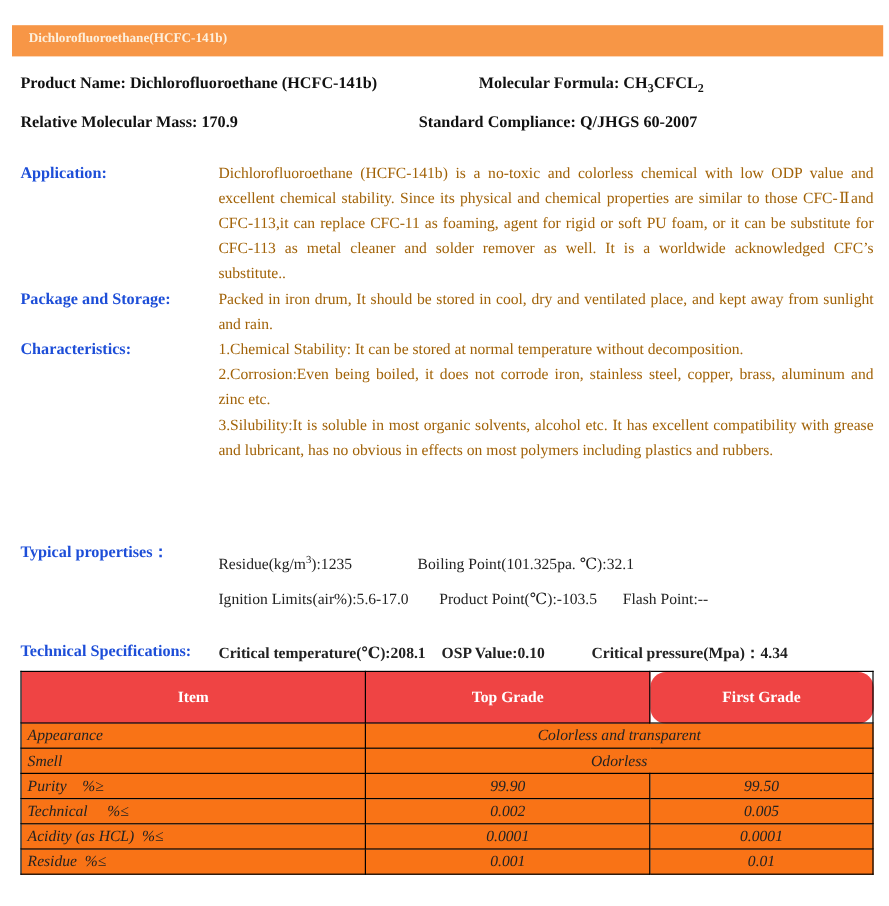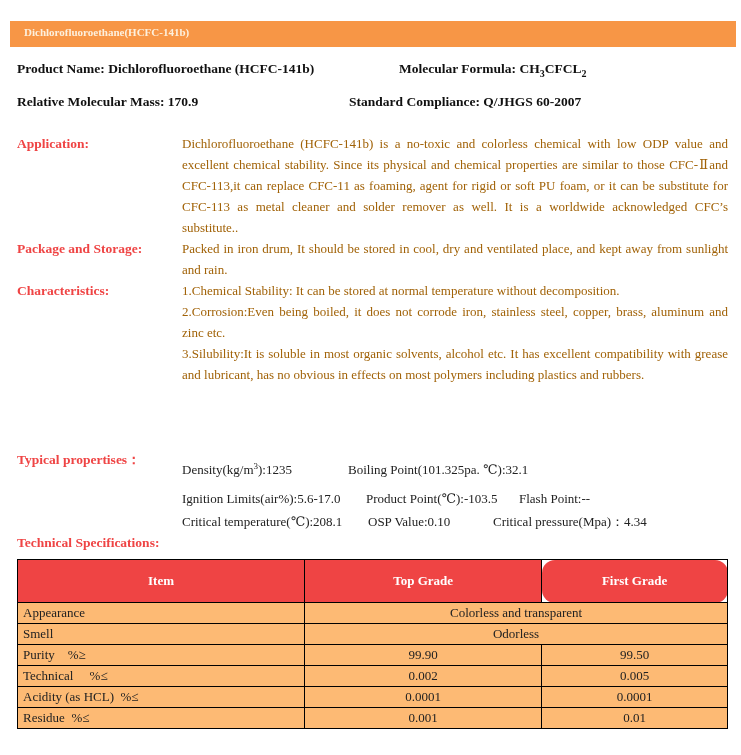--- a/index.html
+++ b/index.html
@@ -3,31 +3,31 @@
 <meta charset="utf-8">
 <style>
   html, body { margin:0; padding:0; background:#ffffff; }
   body { width:741px; height:755px; position:relative; overflow:hidden;
          font-family:"Liberation Serif", "DejaVu Serif", serif; color:#111; }
   .title-bar { position:absolute; left:10px; top:21px; width:726px; height:26px;
                background:#F79646; }
   .title-bar span { position:absolute; left:14px; top:5px; font-size:11px; color:#FDF0DD; font-weight:bold; }
   .meta { position:absolute; font-size:13.5px; font-weight:bold; white-space:nowrap; }
   .meta sub { font-size:10px; vertical-align:-4px; }
-  .label { position:absolute; left:17px; font-size:13.5px; font-weight:bold; color:#ef4444; white-space:nowrap; }
+  .label { position:absolute; left:17px; font-size:13.5px; font-weight:bold; color:#1d4ed8; white-space:nowrap; }
   .para { position:absolute; left:182px; width:546px; font-size:13px; line-height:21px;
           text-align:justify; color:#a16207; }
   .prop { position:absolute; left:182px; font-size:13px; color:#222; white-space:nowrap; }
   .prop span { display:inline-block; }
   .prop sup { font-size:9px; }
   table.spec { position:absolute; left:17px; top:559px; width:711px; border-collapse:collapse;
                font-size:13px; color:#222; }
   table.spec th { background:#ef4444; color:#ffffff; font-weight:bold; height:40px;
                   border:1px solid #000; font-size:13px; }
-  table.spec td { background:#fdba74; border:1px solid #000; height:20px; padding:0 5px; }
+  table.spec td { background:#f97316; border:1px solid #000; height:20px; padding:0 5px;font-style:italic; }
   table.spec td.c { text-align:center; }
   .col1 { width:272px; } .col2 { width:224px; } .col3 { width:175px;border-radius:13px; }
 </style>
 </head>
 <body>
 
 <div class="title-bar">
   <span>Dichlorofluoroethane(HCFC-141b)</span>
 </div>
 
@@ -44,26 +44,26 @@
 
 <div class="label" style="top:283px;">Characteristics:</div>
 <div class="para" style="top:280px;">
   <div>1.Chemical Stability: It can be stored at normal temperature without decomposition.</div>
   <div>2.Corrosion:Even being boiled, it does not corrode iron, stainless steel, copper, brass, aluminum and zinc etc.</div>
   <div>3.Silubility:It is soluble in most organic solvents, alcohol etc. It has excellent compatibility with grease and lubricant, has no obvious in effects on most polymers including plastics and rubbers.</div>
 </div>
 
 <div class="label" style="top:451px;">Typical propertises：</div>
 <div class="prop" style="top:461px;">
-  <span style="width:166px;"><span>Density(kg/m</span><sup>3</sup><span>):1235</span></span><span>Boiling Point(101.325pa. ℃):32.1</span>
+  <span style="width:166px;"><span>Residue(kg/m</span><sup>3</sup><span>):1235</span></span><span>Boiling Point(101.325pa. ℃):32.1</span>
 </div>
 <div class="prop" style="top:491px;">
   <span style="width:184px;">Ignition Limits(air%):5.6-17.0</span><span style="width:153px;">Product Point(℃):-103.5</span><span>Flash Point:--</span>
 </div>
-<div class="prop" style="top:513px;">
+<div class="prop" style="top:535px;font-weight:bold;">
   <span style="width:186px;">Critical temperature(℃):208.1</span><span style="width:125px;">OSP Value:0.10</span><span>Critical pressure(Mpa)：4.34</span>
 </div>
 
 <div class="label" style="top:535px;">Technical Specifications:</div>
 
 <table class="spec">
   <thead>
     <tr>
       <th class="col1">Item</th>
       <th class="col2">Top Grade</th>

